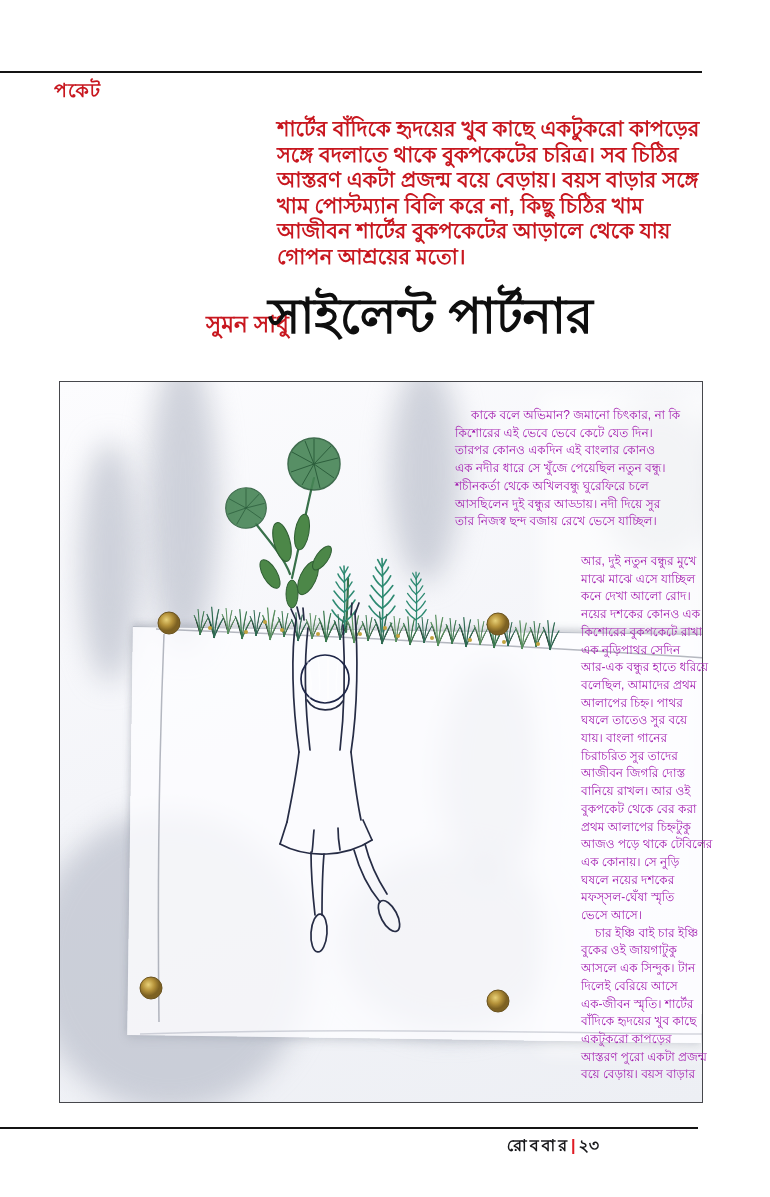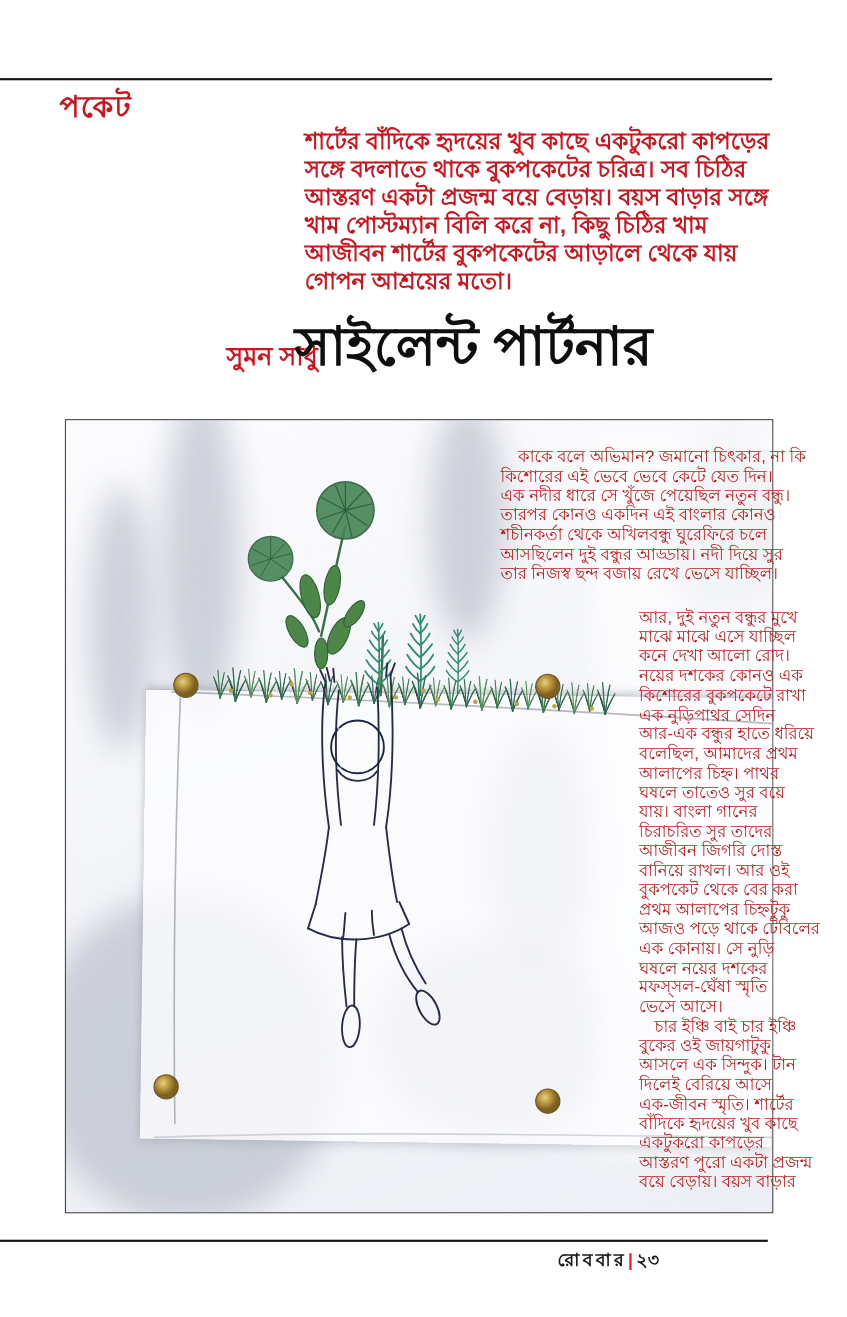--- a/index.html
+++ b/index.html
@@ -5,21 +5,21 @@
   html,body{margin:0;padding:0;background:#ffffff;}
   .page{
     position:relative;width:770px;height:1197px;margin:0 auto;
     background:#ffffff;overflow:hidden;
     font-family:"Liberation Sans",sans-serif;
   }
   .abs{position:absolute;}
   .rule{background:#141414;height:2px;}
   
   .section-label{
-    left:54px;top:76px;font-size:27px;font-weight:bold;color:#c8171f;
+    left:54px;top:76px;font-size:19px;font-weight:bold;color:#c8171f;
     letter-spacing:1px;
   }
   
   .intro{left:277px;top:116px;width:450px;color:#c8171f;font-weight:bold;
     font-size:21px;line-height:25.5px;}
   .intro .bline{white-space:nowrap;}
   
   .author{left:170px;top:306px;font-size:23px;font-weight:bold;color:#c8171f;margin-left:36px;}
   .headline{left:268px;top:283px;font-size:49px;line-height:66px;font-weight:bold;color:#0e0e0e;white-space:nowrap;}
   
@@ -37,21 +37,21 @@
     border-top:1px solid rgba(128,134,150,0.55);
     box-shadow:0 -3px 7px rgba(128,134,150,0.35), 0 4px 8px rgba(140,146,160,0.25);
     transform:rotate(0.8deg);
   }
   svg.embroidery{position:absolute;left:0;top:0;}
   .g1{stroke:#3a7a4f;} .g2{stroke:#2e6b52;} .g3{stroke:#57905e;}
   .frond path{fill:none;stroke:#2e8a72;stroke-width:1.5;stroke-linecap:round;}
   .stems path{fill:none;stroke:#38704a;stroke-width:2.2;stroke-linecap:round;}
   .girl path,.girl ellipse{fill:none;stroke-width:1.7;stroke-linecap:round;}
   
-  .bodytext{color:#b91c1c;font-size:15px;line-height:17.7px;}
+  .bodytext{color:#a21caf;font-size:12px;line-height:17.7px;}
   .bodytext .bline{white-space:nowrap;}
   .wide{left:455px;top:407px;width:252px;}
   .narrow{left:581px;top:553px;width:162px;}
   .wide .bline:first-child{text-indent:16px;}
   .narrow .bline:nth-child(22){text-indent:14px;}
   
   .footer-rule{left:0;top:1127px;width:698px;}
   .top-rule{left:0;top:71px;width:702px;}
   .footer{left:403px;top:1133px;width:300px;text-align:center;font-size:16px;color:#17171a;font-weight:bold;}
   .footer .mag{letter-spacing:3px;}
@@ -262,22 +262,22 @@
         <circle cx="438" cy="242" r="11" fill="url(#gold)"></circle>
         <circle cx="91" cy="606" r="11" fill="url(#gold)"></circle>
         <circle cx="438" cy="619" r="11" fill="url(#gold)"></circle>
       </g>
     </svg>
   </div>
 
   <div class="abs bodytext wide">
       <div class="bline">কাকে বলে অভিমান? জমানো চিৎকার, না কি</div>
       <div class="bline">কিশোরের এই ভেবে ভেবে কেটে যেত দিন।</div>
+      <div class="bline">তারপর কোনও একদিন এই বাংলার কোনও</div>
       <div class="bline">এক নদীর ধারে সে খুঁজে পেয়েছিল নতুন বন্ধু।</div>
-      <div class="bline">তারপর কোনও একদিন এই বাংলার কোনও</div>
       <div class="bline">শচীনকর্তা থেকে অখিলবন্ধু ঘুরেফিরে চলে</div>
       <div class="bline">আসছিলেন দুই বন্ধুর আড্ডায়। নদী দিয়ে সুর</div>
       <div class="bline">তার নিজস্ব ছন্দ বজায় রেখে ভেসে যাচ্ছিল।</div>
     </div>
   <div class="abs bodytext narrow">
       <div class="bline">আর, দুই নতুন বন্ধুর মুখে</div>
       <div class="bline">মাঝে মাঝে এসে যাচ্ছিল</div>
       <div class="bline">কনে দেখা আলো রোদ।</div>
       <div class="bline">নয়ের দশকের কোনও এক</div>
       <div class="bline">কিশোরের বুকপকেটে রাখা</div>

